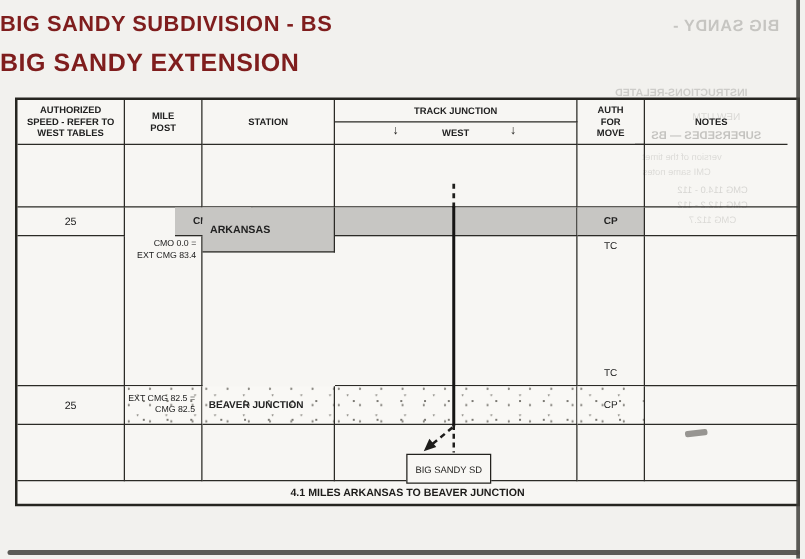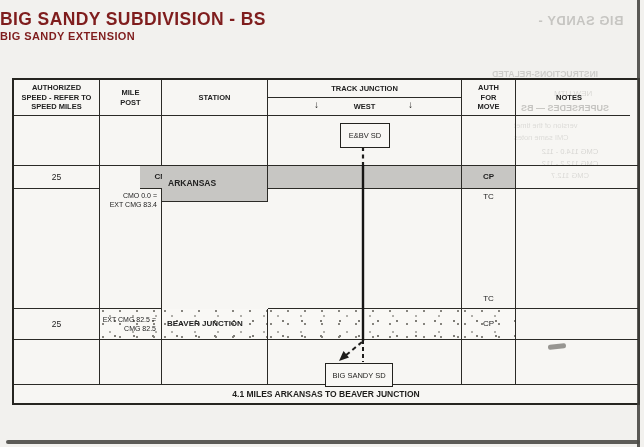--- a/index.html
+++ b/index.html
@@ -15,21 +15,21 @@
     position:relative;
   }
   .page{position:absolute;inset:0;background:#f2f1ee;}
 
   
   .title-line1,.title-line2{
     position:absolute;left:0;width:644px;text-align:left;
     font-weight:bold;color:#7f1d1d;letter-spacing:.4px;
   }
   .title-line1{top:9px;font-size:17.5px;}
-  .title-line2{top:30px;font-size:11px;}
+  .title-line2{top:40px;font-size:20px;}
 
   
   .mirror{transform:scaleX(-1);}
   .bleed{
     position:absolute;color:#3d3c38;font-weight:bold;
     white-space:nowrap;pointer-events:none;
   }
   .bleed-title{left:538px;top:13px;width:104px;font-size:13px;opacity:.24;letter-spacing:.5px;text-align:right;}
   .bleed-instr{left:492px;top:69px;width:148px;font-size:8.5px;opacity:.20;text-align:right;}
 
@@ -99,21 +99,21 @@
   <div class="title-line1">BIG SANDY SUBDIVISION - BS</div>
   <div class="title-line2">BIG SANDY EXTENSION</div>
 
   <div class="bleed bleed-title mirror">BIG SANDY -</div>
   <div class="bleed bleed-instr mirror">INSTRUCTIONS-RELATED</div>
 
   <div class="tt">
 
     <div class="cell br bb center bold pre" style="left:0;top:0;width:86px;height:36px;">AUTHORIZED
 SPEED - REFER TO
-SPEED MILES</div>
+WEST TABLES</div>
     <div class="cell br bb center bold pre" style="left:86px;top:0;width:62px;height:36px;">MILE
 POST</div>
     <div class="cell br bb center bold" style="left:148px;top:0;width:106px;height:36px;">STATION</div>
     <div class="cell br bb center bold" style="left:254px;top:0;width:194px;height:18px;">TRACK JUNCTION</div>
     <div class="cell br bb center bold" style="left:254px;top:18px;width:194px;height:18px;">
       <span class="west-arrow" style="left:46px;">↓</span>
       <span>WEST</span>
       <span class="west-arrow" style="left:140px;">↓</span>
     </div>
     <div class="cell br bb center bold pre" style="left:448px;top:0;width:54px;height:36px;">AUTH
@@ -171,21 +171,20 @@
       <path d="M349,67 L349,86" stroke="#1e1d1b" stroke-width="2.2" stroke-dasharray="4,3.5" fill="none"></path>
 
       <path d="M349,85 L349,261" stroke="#161514" stroke-width="2.4" fill="none"></path>
 
       <path d="M349,260 L349,282" stroke="#1e1d1b" stroke-width="2" stroke-dasharray="4,3" fill="none"></path>
 
       <path d="M348,262 L331,276" stroke="#1e1d1b" stroke-width="2" stroke-dasharray="4.5,3.5" fill="none"></path>
       <polygon points="325,281 335,277.5 329.5,271" fill="#1e1d1b"></polygon>
     </svg>
 
-    <div class="conn-box" style="left:326px;top:43px;width:48px;height:23px;">E&amp;BV SD</div>
     <div class="conn-box" style="left:311px;top:283px;width:66px;height:22px;">BIG SANDY SD</div>
 
     <div class="bn mirror" style="left:540px;top:9px;font-size:8px;opacity:.17;">NEW UTM</div>
     <div class="bn mirror" style="left:478px;top:23px;width:146px;font-size:9px;font-weight:bold;opacity:.28;text-align:center;">SUPERSEDES — BS</div>
     <div class="bn mirror" style="left:500px;top:41px;width:120px;font-size:7.5px;opacity:.15;text-align:right;">version of the timet</div>
     <div class="bn mirror" style="left:500px;top:53px;width:120px;font-size:7.5px;opacity:.15;text-align:right;">CMI same notes</div>
     <div class="bn mirror" style="left:500px;top:67px;width:112px;font-size:7.5px;opacity:.18;text-align:center;">CMG 114.0 - 112</div>
     <div class="bn mirror" style="left:500px;top:79px;width:112px;font-size:7.5px;opacity:.18;text-align:center;">CMG 112.2 - 112</div>
     <div class="bn mirror" style="left:500px;top:91px;width:112px;font-size:7.5px;opacity:.16;text-align:center;">CMG 112.7</div>
 

